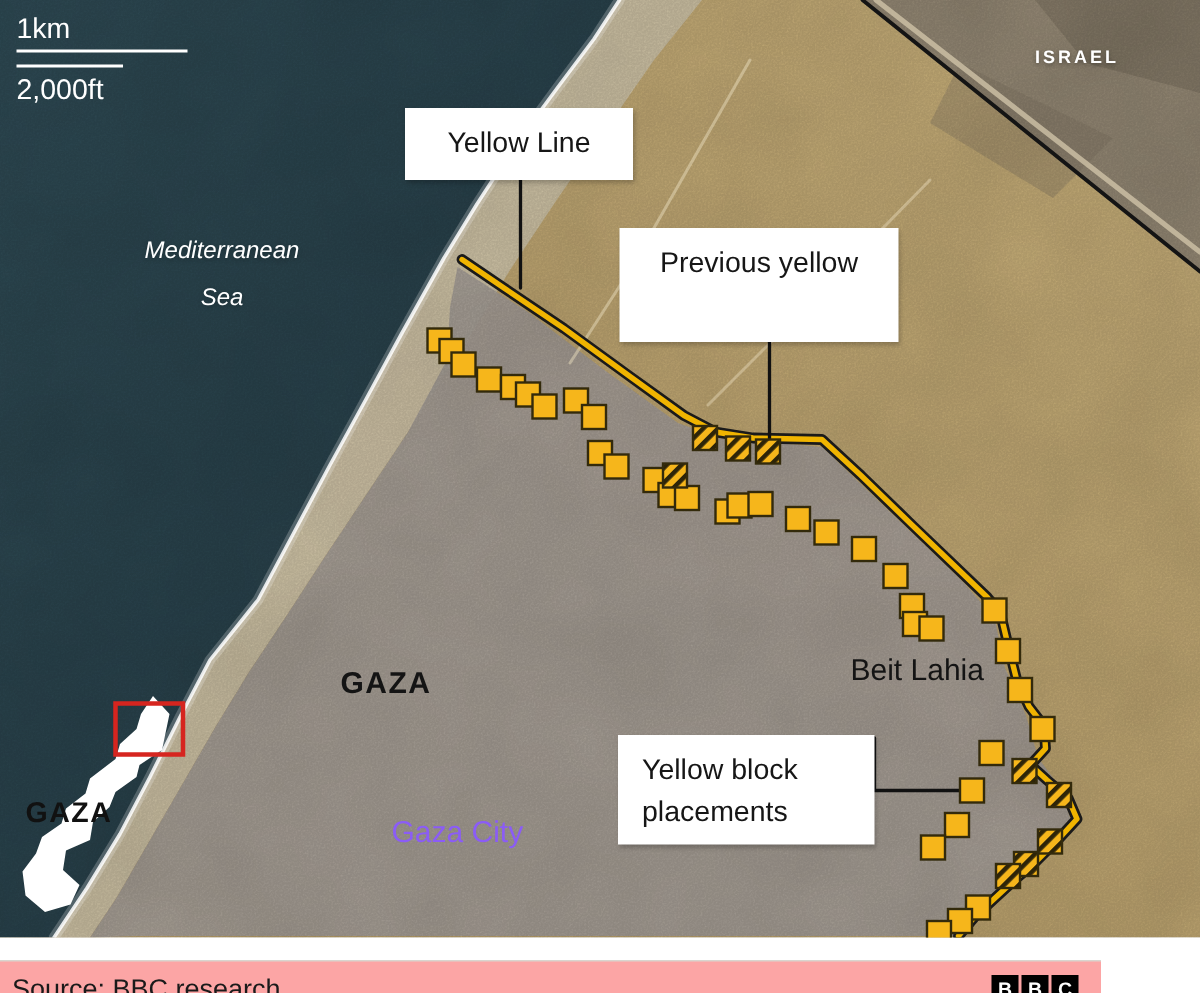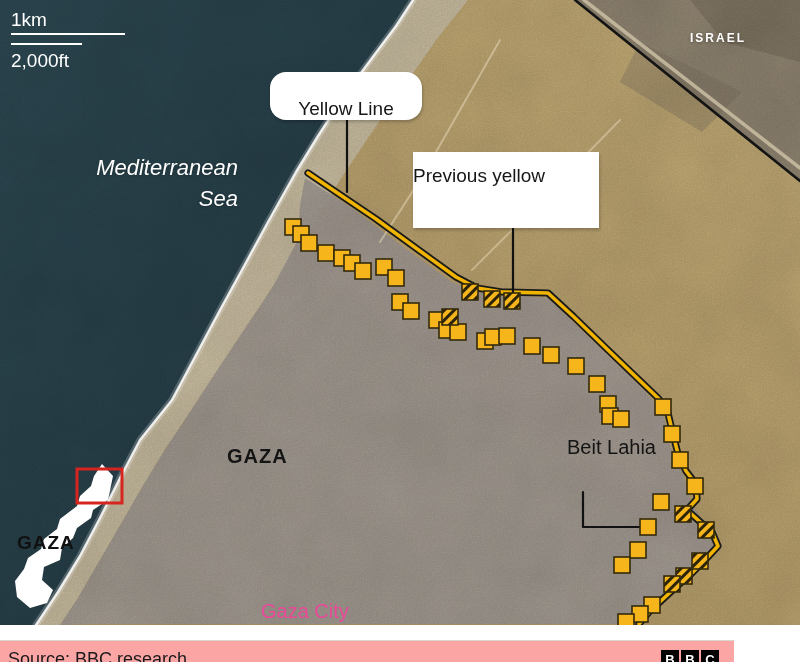--- a/index.html
+++ b/index.html
@@ -14,31 +14,31 @@
   
   .scalebar{left:11px;top:10px;color:#ffffff;}
   .scale-top{font-size:19px;line-height:19px;}
   .scale-line{background:#ffffff;height:2px;position:absolute;left:0;}
   .scale-line-km{top:23px;width:114px;}
   .scale-line-ft{top:33px;width:71px;}
   .scale-bottom{font-size:19px;line-height:19px;margin-top:22px;text-align:right;}
   
   .lbl{white-space:nowrap;}
   .israel{left:690px;top:31px;color:#ffffff;font-weight:bold;font-size:12px;letter-spacing:2px;text-shadow:0 1px 3px rgba(0,0,0,.35);}
-  .sea{left:58px;top:152px;width:180px;color:#ffffff;font-style:italic;font-size:22px;text-align:right;line-height:31px;text-shadow:0 1px 3px rgba(0,0,0,.25);}
+  .sea{left:58px;top:152px;width:180px;color:#ffffff;font-style:italic;font-size:16px;text-align:center;line-height:31px;text-shadow:0 1px 3px rgba(0,0,0,.25);}
   .sea span{display:block;}
   .gaza-main{left:227px;top:445px;color:#141414;font-weight:bold;font-size:20px;letter-spacing:1px;}
   .beit{left:567px;top:436px;color:#141414;font-size:20px;}
-  .gcity{left:261px;top:600px;color:#ec4899;font-size:20px;}
+  .gcity{left:261px;top:544px;color:#8b5cf6;font-size:20px;}
   .gaza-inset{left:17px;top:532px;color:#111111;font-weight:bold;font-size:19px;letter-spacing:1px;}
   
   .callout{background:#ffffff;color:#161616;font-size:19px;box-shadow:1px 2px 3px rgba(0,0,0,.22);box-sizing:border-box;}
   .callout span{display:block;}
-  .box-yline{left:270px;top:72px;width:152px;height:48px;display:flex;align-items:flex-end;justify-content:center;border-radius:16px;}
-  .box-prev{left:413px;top:152px;width:186px;height:76px;text-align:left;padding-top:10px;line-height:28px;}
+  .box-yline{left:270px;top:72px;width:152px;height:48px;display:flex;align-items:center;justify-content:center;}
+  .box-prev{left:413px;top:152px;width:186px;height:76px;text-align:center;padding-top:10px;line-height:28px;}
   .box-place{left:412px;top:490px;width:171px;height:73px;text-align:left;padding:10px 0 0 16px;line-height:28px;}
   
   .footer{left:0;top:625px;width:734px;height:37px;background:#fca5a5;border-top:1px solid #d9d5cf;box-sizing:border-box;margin-top:15px;}
   .source{position:absolute;left:8px;top:8px;font-size:18px;color:#1a1a1a;}
   .bbc-logo{position:absolute;right:15px;top:9px;display:flex;gap:2px;}
   .bbc-block{width:18px;height:18px;background:#000000;color:#ffffff;font-weight:bold;font-size:13px;display:flex;align-items:center;justify-content:center;font-family:"Liberation Sans",sans-serif;}
 </style>
 </head>
 <body>
 
@@ -159,20 +159,24 @@
   <div class="overlay lbl beit">Beit Lahia</div>
   <div class="overlay lbl gcity">Gaza City</div>
   <div class="overlay lbl gaza-inset">GAZA</div>
 
   <div class="overlay callout box-yline">
     <span>Yellow Line</span>
   </div>
   <div class="overlay callout box-prev">
     <span>Previous yellow</span>
   </div>
+  <div class="overlay callout box-place">
+    <span>Yellow block</span>
+    <span>placements</span>
+  </div>
 
   <div class="overlay footer">
     <div class="source">Source: BBC research</div>
     <div class="bbc-logo">
       <div class="bbc-block">B</div>
       <div class="bbc-block">B</div>
       <div class="bbc-block">C</div>
     </div>
   </div>
 

